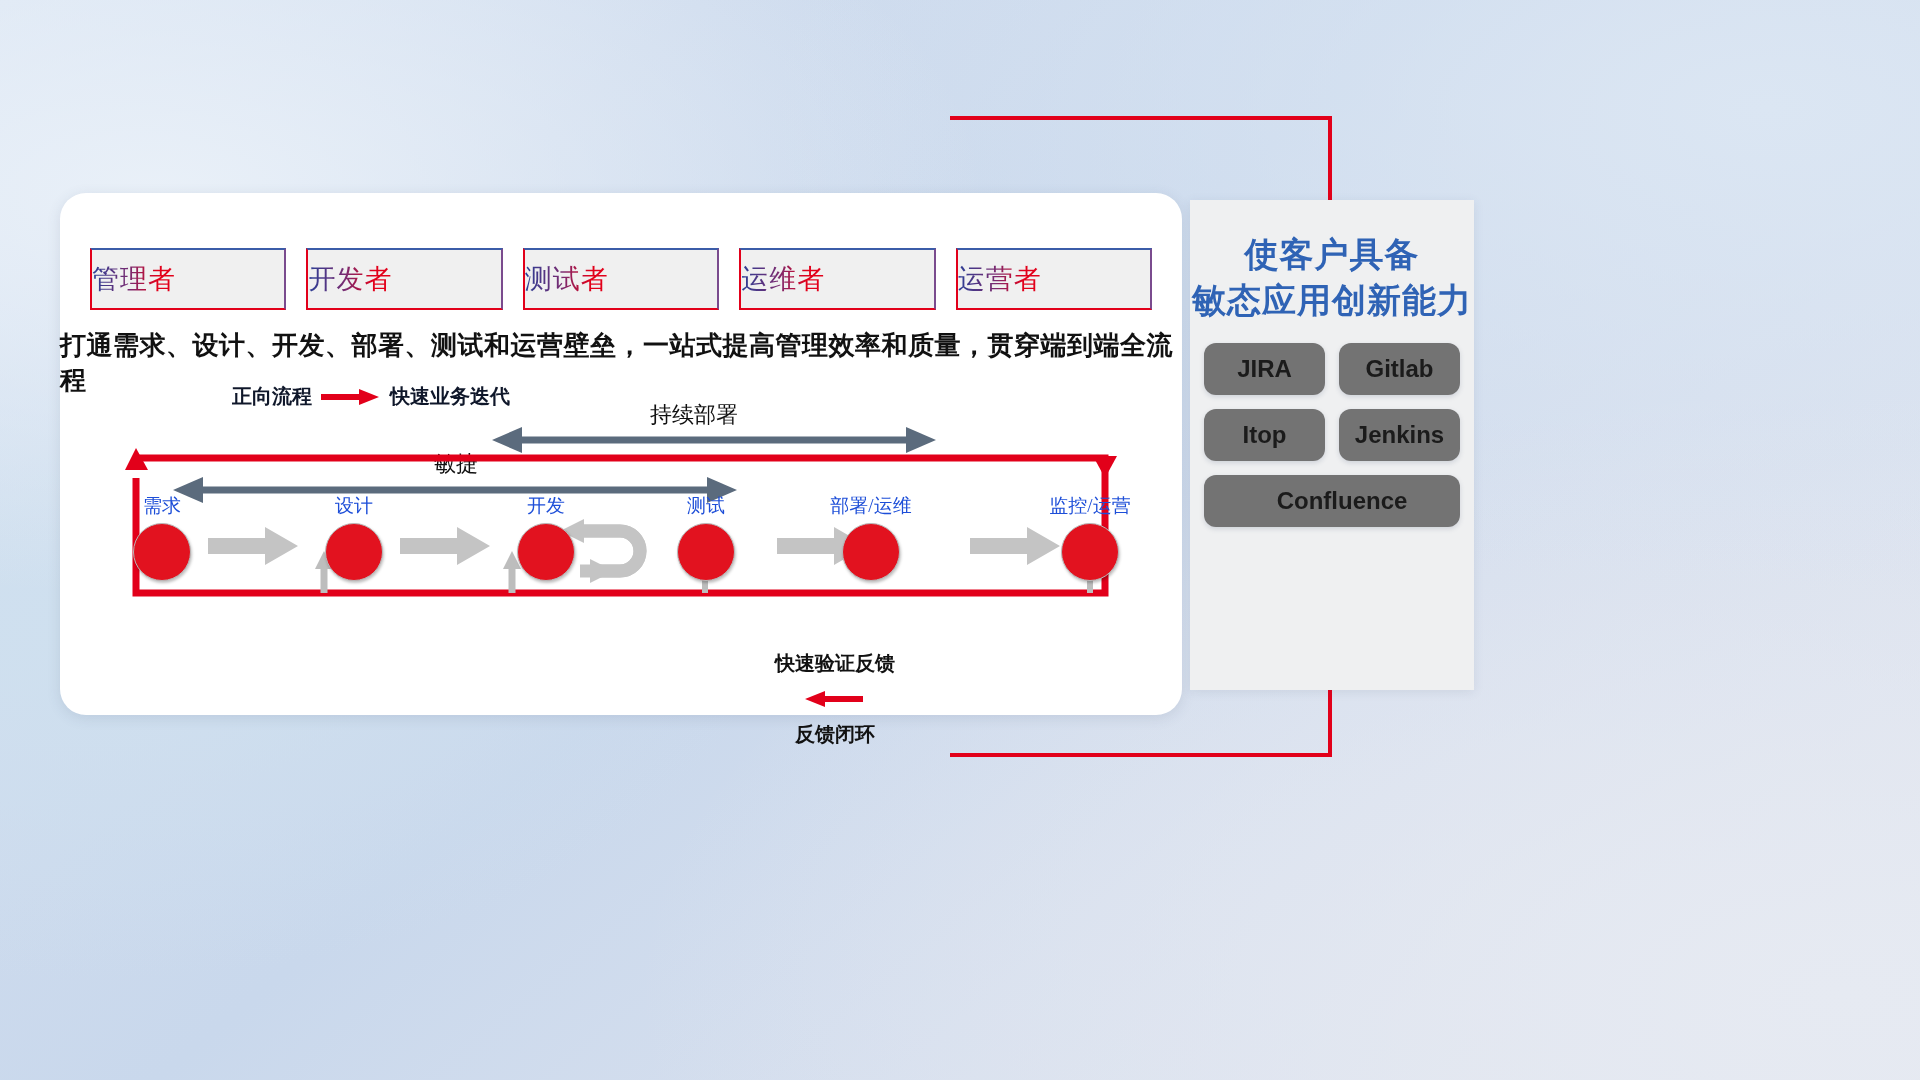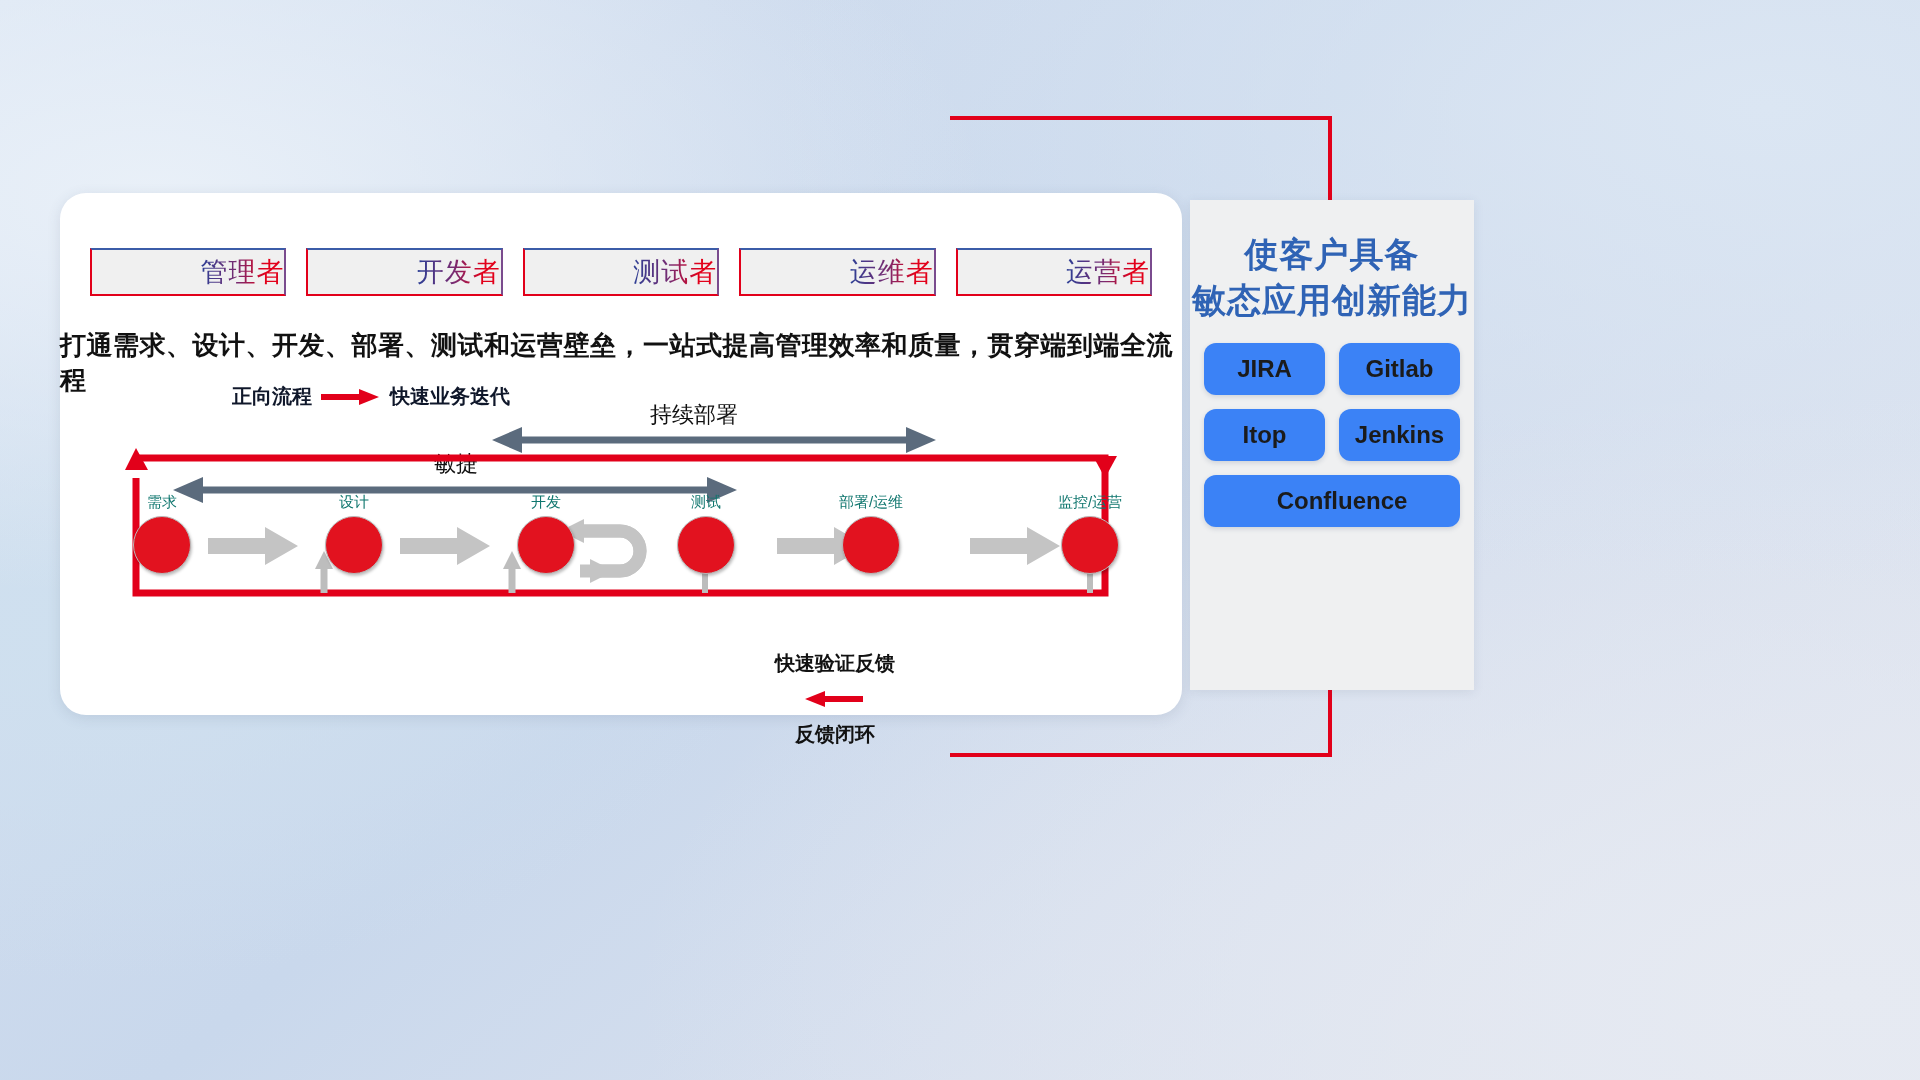--- a/index.html
+++ b/index.html
@@ -26,23 +26,23 @@
     position: absolute;
     left: 60px; top: 193px; width: 1122px; height: 522px;
     background: #ffffff;
     border-radius: 26px;
     box-shadow: 0 3px 14px rgba(60,80,110,.13);
   }
 
   
   .roles { position: absolute; left: 30px; top: 55px; width: 1062px; display: flex; gap: 20px; }
   .role-box {
-    flex: 1 1 0; height: 48px;
+    flex: 1 1 0; height: 62px;
     background: #f0f0f0;
-    display: flex; align-items: center; justify-content: flex-end;
+    display: flex; align-items: center; justify-content: flex-start;
     border-top: 2px solid #3b5ca8;
     border-right: 2px solid #7a4b8e;
     border-bottom: 2px solid #e2001a;
     border-left: 2px solid #e2001a;
   }
   .role-text {
     font-size: 27px; font-weight: 400; letter-spacing: 1px;
     background: linear-gradient(90deg, #2b3f96 0%, #7a2a70 45%, #e2001a 78%);
     -webkit-background-clip: text; background-clip: text;
     -webkit-text-fill-color: transparent; color: transparent;
@@ -78,22 +78,22 @@
     font-size: 22px; color: #111;
     font-family: "DejaVu Sans", "Liberation Sans", sans-serif;
   }
   .m-cd { left: 590px; top: 207px; }
   .m-ag { left: 374px; top: 256px; }
 
   
   .pipeline { position: absolute; left: 0; top: 0; width: 1122px; height: 522px; }
   .stage { position: absolute; text-align: center; }
   .stage-label {
-    font-size: 15px; color: #0f766e; white-space: nowrap;
-    font-family: Liberation Sans, sans-serif;
+    font-size: 19px; color: #1d4ed8; white-space: nowrap;
+    font-family: Liberation Serif, serif;
   }
   .stage-dot {
     width: 58px; height: 58px; border-radius: 50%;
     background: #e2121f;
     border: 1.5px solid #b9b9b9;
     margin: 4px auto 0;
     box-shadow: 1px 2px 3px rgba(0,0,0,.25);
   }
 
   
@@ -104,21 +104,21 @@
     box-shadow: 0 2px 10px rgba(60,80,110,.10);
   }
   .panel-title {
     text-align: center;
     font-size: 34px; font-weight: bold; color: #2f63b5;
     line-height: 1.34; padding-top: 32px; letter-spacing: 1px;
     font-family: "DejaVu Sans", "Liberation Sans", sans-serif;
   }
   .tools { padding: 20px 14px 0 14px; display: flex; flex-wrap: wrap; gap: 14px; }
   .tool {
-    background: #3b82f6; border-radius: 12px;
+    background: #737373; border-radius: 12px;
     height: 52px; display: flex; align-items: center; justify-content: center;
     font-size: 24px; font-weight: bold; color: #1b1b1b;
     box-shadow: 0 2px 5px rgba(60,80,110,.18);
     flex: 0 0 calc(50% - 7px);
   }
   .tool.wide { flex: 0 0 100%; padding-left: 20px; }
 </style>
 </head>
 <body>
 

